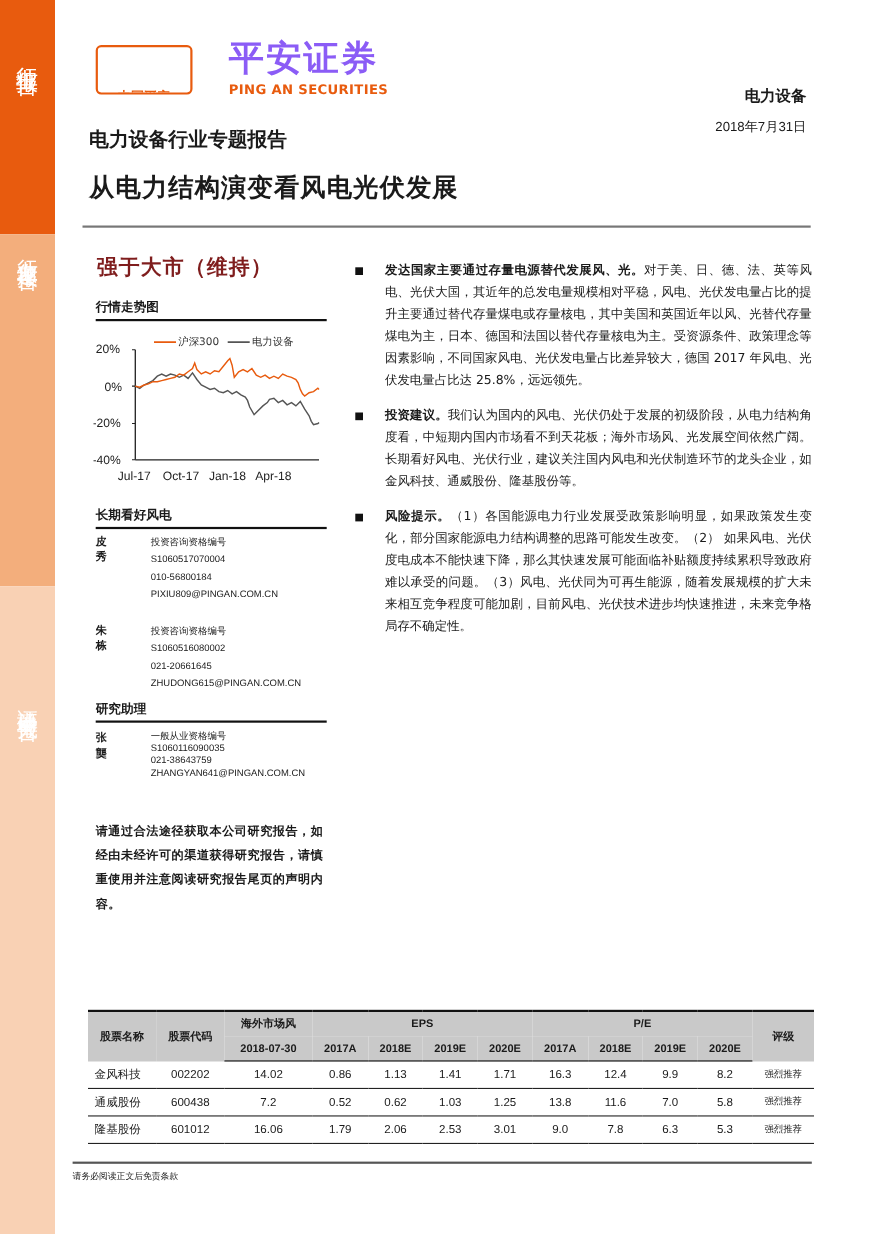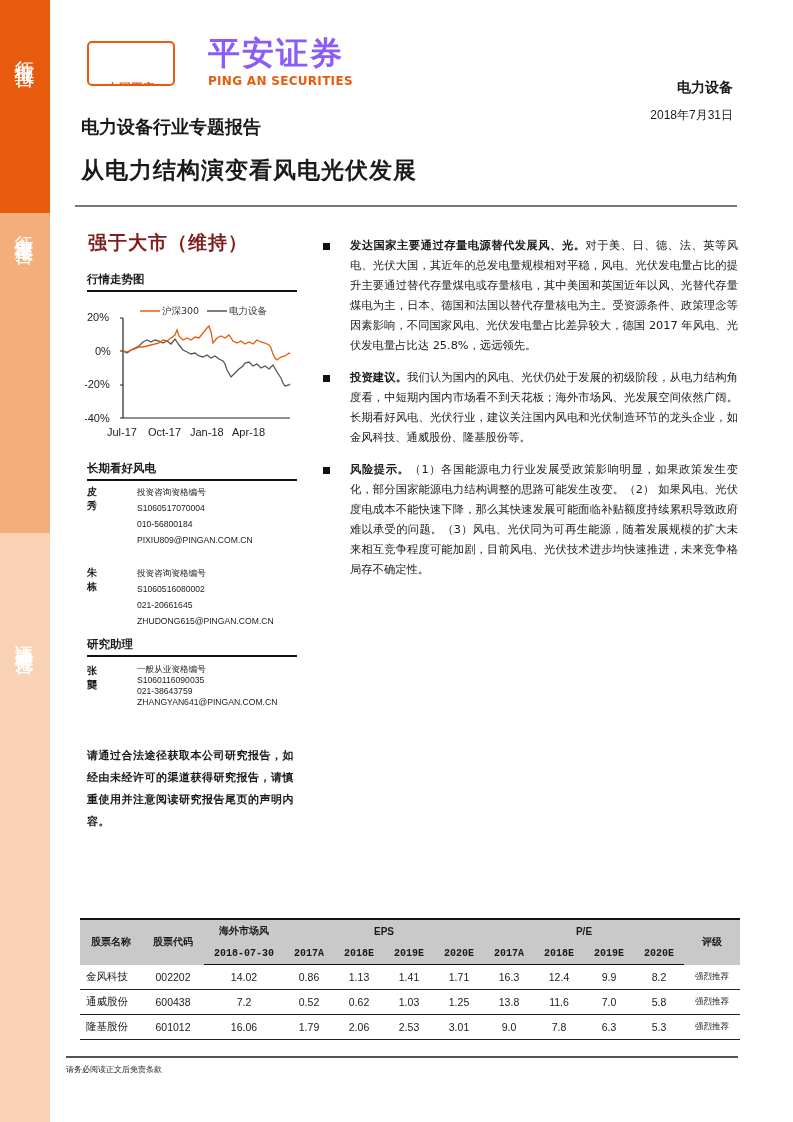--- a/index.html
+++ b/index.html
@@ -56,21 +56,21 @@
   .notice { position:absolute; left:87px; top:745px; width:210px; font-weight:bold; font-size:11px; line-height:22px; letter-spacing:0.5px; }
 
   .bullets { position:absolute; left:323px; top:236px; width:415px; }
   .bullet { position:relative; padding-left:27px; font-size:11.3px; line-height:20px; margin-bottom:12px; text-align:justify; }
   .bullet .sq { position:absolute; left:0; top:7px; width:7px; height:7px; background:#111; }
   .bullet b { font-weight:bold; }
 
   table.fin { position:absolute; left:80px; top:918px; width:660px; border-collapse:collapse; font-family:"Liberation Sans", sans-serif; font-size:10.5px; }
   table.fin th { background:#c9c9c9; font-weight:bold; font-size:10px; height:22px; padding:0; }
   table.fin thead tr:first-child th { border-top:2px solid #111; }
-  table.fin thead tr:last-child th { border-bottom:1px solid #111;font-family:Liberation Mono, monospace; }
+  table.fin thead tr:last-child th { border-bottom:1px solid #111; }
   table.fin td { height:24px; text-align:center; border-bottom:1.5px solid #222; padding:0; }
   table.fin td.l { text-align:left; padding-left:6px; font-family:"DejaVu Sans", sans-serif; }
   table.fin th.cn { font-family:"DejaVu Sans", sans-serif; }
   table.fin td.rt { font-size:8.5px; font-family:"DejaVu Sans", sans-serif; }
 
   .foot-rule { position:absolute; left:66px; top:1056px; width:672px; height:2px; background:#555; }
   .foot { position:absolute; left:66px; top:1064px; font-size:8px; color:#222; }
 </style>
 </head>
 <body>

